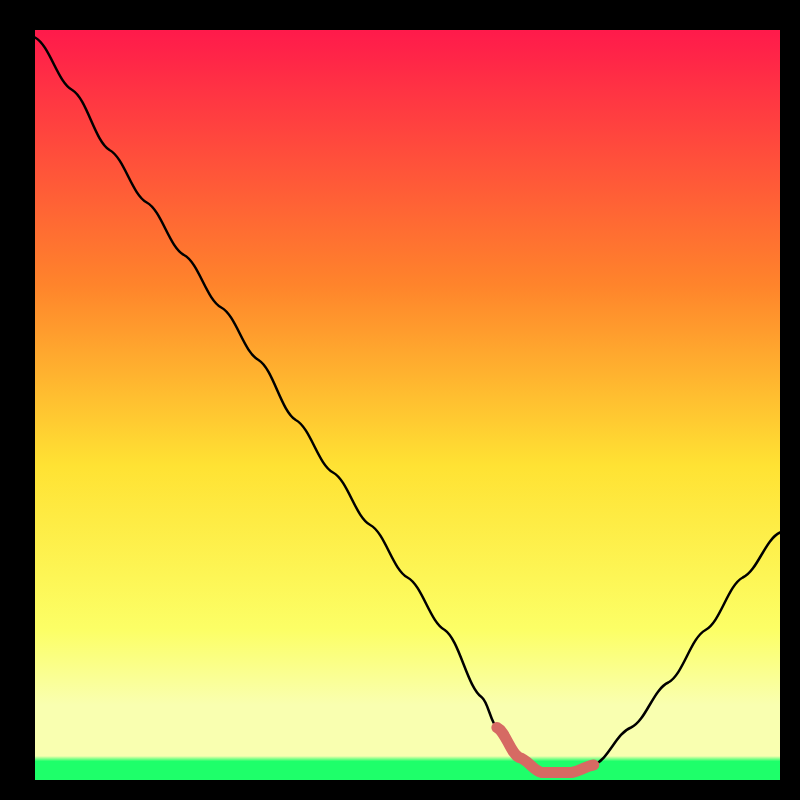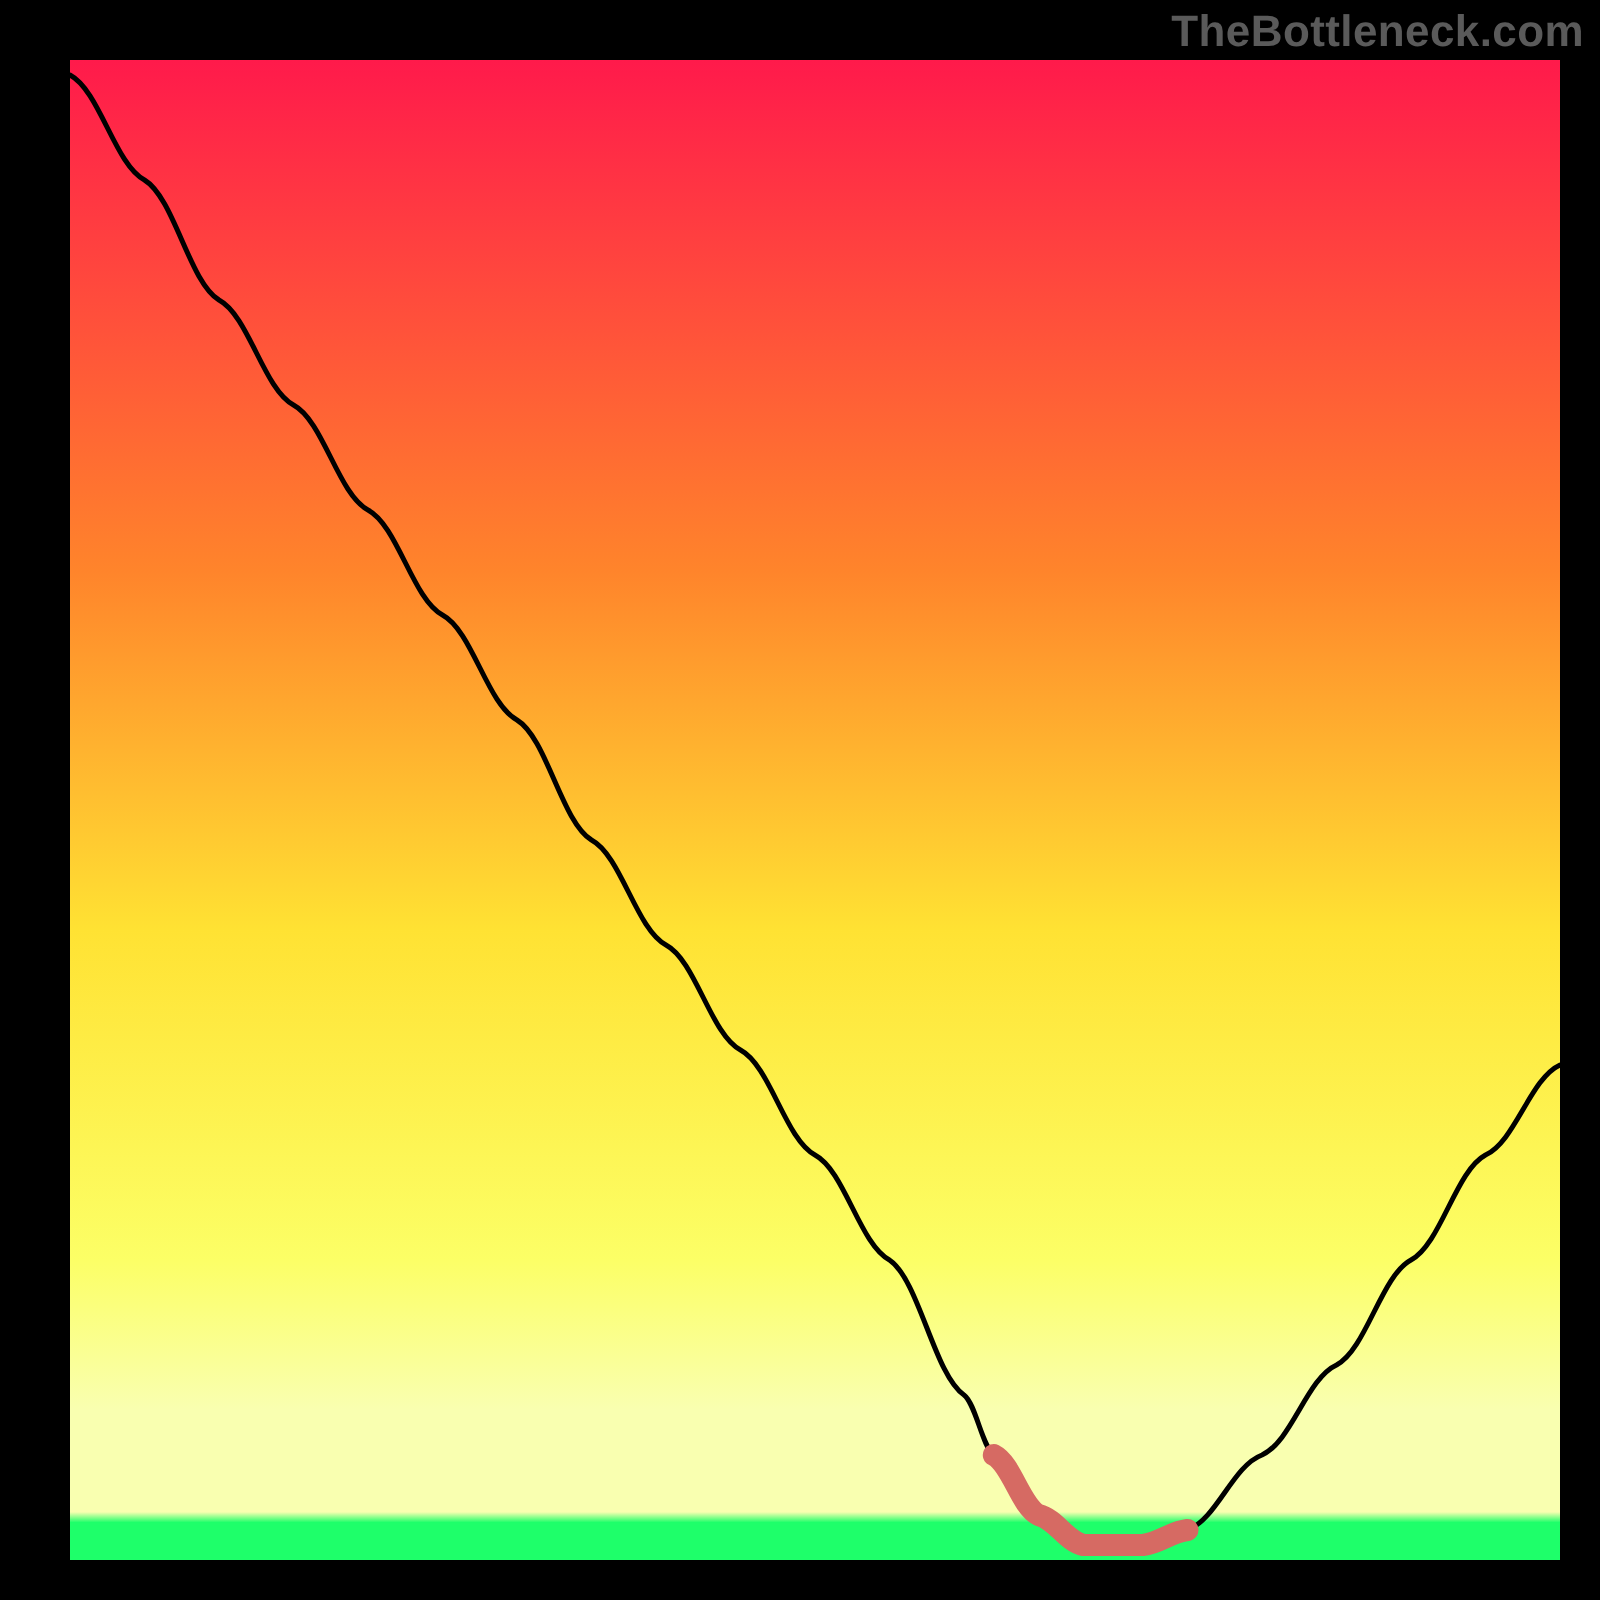--- a/index.html
+++ b/index.html
@@ -30,21 +30,20 @@
   svg {
     position: absolute;
     top: 0;
     left: 0;
   }
 </style>
 </head>
 <body>
 
 <div class="frame">
-  <div class="watermark">TheBottleneck.com</div>
 
   <svg id="chart-svg" width="800" height="800" viewBox="0 0 800 800">
     <defs>
       <linearGradient id="bg-grad" x1="0" y1="0" x2="0" y2="1">
           <stop offset="0.00%" stop-color="#ff1a4b"></stop>
           <stop offset="34.00%" stop-color="#ff842b"></stop>
           <stop offset="58.00%" stop-color="#ffe233"></stop>
           <stop offset="80.00%" stop-color="#fcff66"></stop>
           <stop offset="90.00%" stop-color="#f9ffb0"></stop>
           <stop offset="96.80%" stop-color="#f9ffb0"></stop>

